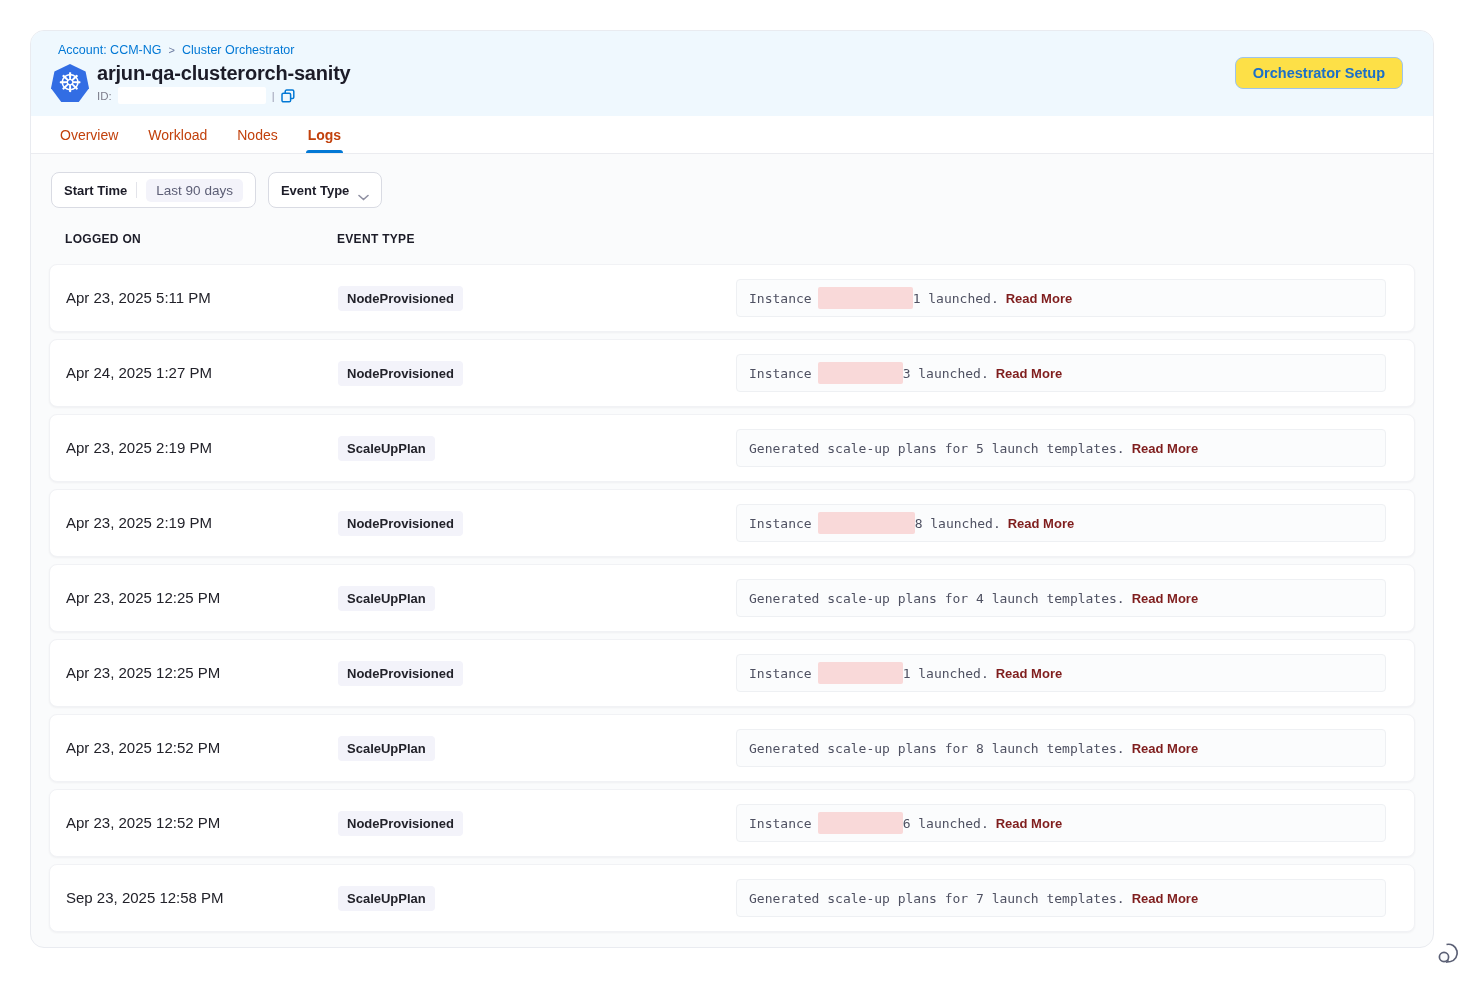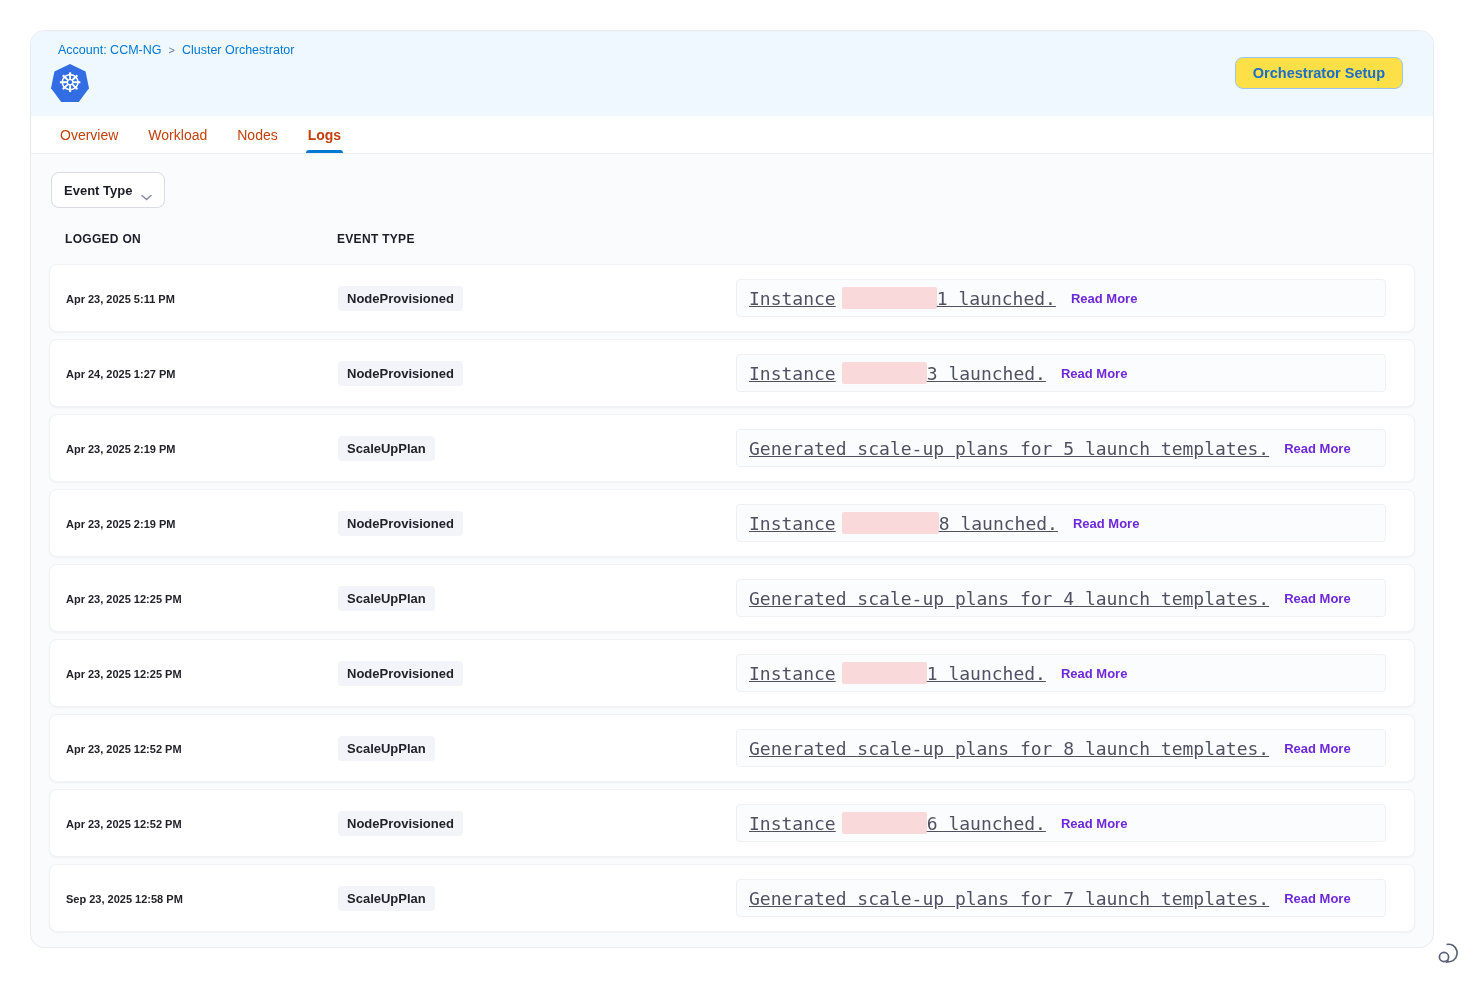--- a/index.html
+++ b/index.html
@@ -55,61 +55,80 @@
   .table-header { display:flex; padding:0 16px; margin:24px 0 0 0; height:18px; }
   .th { font-size:12px; font-weight:700; color:#1c1c28; letter-spacing:0.3px; }
   .col-time { width:272px; flex:0 0 auto; }
   .col-type { width:398px; flex:0 0 auto; }
   .col-details { flex:1 1 auto; }
 
   .log-rows { margin-top:14px; }
   .log-row { background:#ffffff; border:1px solid #f1f2f5; border-radius:8px;
     box-shadow:0 1px 2px rgba(40,41,61,0.05); height:68px; margin-bottom:7px;
     display:flex; align-items:center; padding:0 16px; }
-  .ts { font-size:11px; font-weight:700; color:#22222a; }
+  .ts { font-size:15px; font-weight:400; color:#22222a; }
   .badge { display:inline-block; background:#f3f3fa; border-radius:4px;
     padding:5px 9px; font-size:13px; font-weight:600; color:#22222a; }
   .detail-box { background:#fbfcfd; border:1px solid #eef0f3; border-radius:4px;
     height:38px; display:flex; align-items:center; padding:0 12px; margin-right:12px;
     white-space:nowrap; overflow:hidden; }
   .mono { font-family:"DejaVu Sans Mono","Liberation Mono",monospace;
-    font-size:18px; color:#4f5162;text-decoration:underline; }
+    font-size:13px; color:#4f5162; }
   .redaction { display:inline-block; height:22px; background:#f9d9d9;
     border-radius:2px; margin-left:6px; flex:0 0 auto; }
-  .read-more { color:#6d28d9; font-weight:700; font-size:13px; margin-left:15px;
+  .read-more { color:#7f1d1d; font-weight:700; font-size:13px; margin-left:7px;
     cursor:pointer; text-decoration:none; }
 
   .chat-widget { position:absolute; right:6px; bottom:16px; width:26px; height:26px; cursor:pointer; }
 </style>
 </head>
 <body>
 
 <div class="panel">
 
   <div class="header-band">
     <div class="breadcrumb">
       <span class="crumb">Account: CCM-NG</span>
       <span class="sep">&gt;</span>
       <span class="crumb">Cluster Orchestrator</span>
     </div>
     <div class="title-row">
       <div class="k8s-icon">☸</div>
+      <div class="title-block">
+        <div class="page-title">arjun-qa-clusterorch-sanity</div>
+        <div class="id-row">
+          <span class="id-label">ID:</span>
+          <span class="id-redaction"></span>
+          <span class="id-sep">|</span>
+          <span class="copy-icon">
+            <svg viewBox="0 0 14 14" width="14" height="14" fill="none" stroke="#0278d5" stroke-width="1.5">
+              <rect x="4.2" y="1" width="8.6" height="8.6" rx="1.4"></rect>
+              <rect x="1" y="4.2" width="8.6" height="8.6" rx="1.4" fill="#eff8fe"></rect>
+            </svg>
+          </span>
+        </div>
+      </div>
     </div>
     <button class="setup-btn">Orchestrator Setup</button>
   </div>
 
   <div class="tabs-row">
       <div class="tab">Overview</div>
       <div class="tab">Workload</div>
       <div class="tab">Nodes</div>
       <div class="tab active">Logs</div>
     </div>
 
   <div class="content">
     <div class="filter-row">
+      <div class="filter-btn">
+        <span class="filter-label">Start Time</span>
+        <span class="filter-divider"></span>
+        <span class="filter-pill">Last 90 days</span>
+      </div>
       <div class="filter-btn">
         <span class="filter-label">Event Type</span>
         <span class="chevron-icon">
           <svg viewBox="0 0 11 7" width="11" height="7" fill="none" stroke="#8f90a2" stroke-width="1.6" stroke-linecap="round">
             <polyline points="1,1.5 5.5,5.5 10,1.5"></polyline>
           </svg>
         </span>
       </div>
     </div>
 

